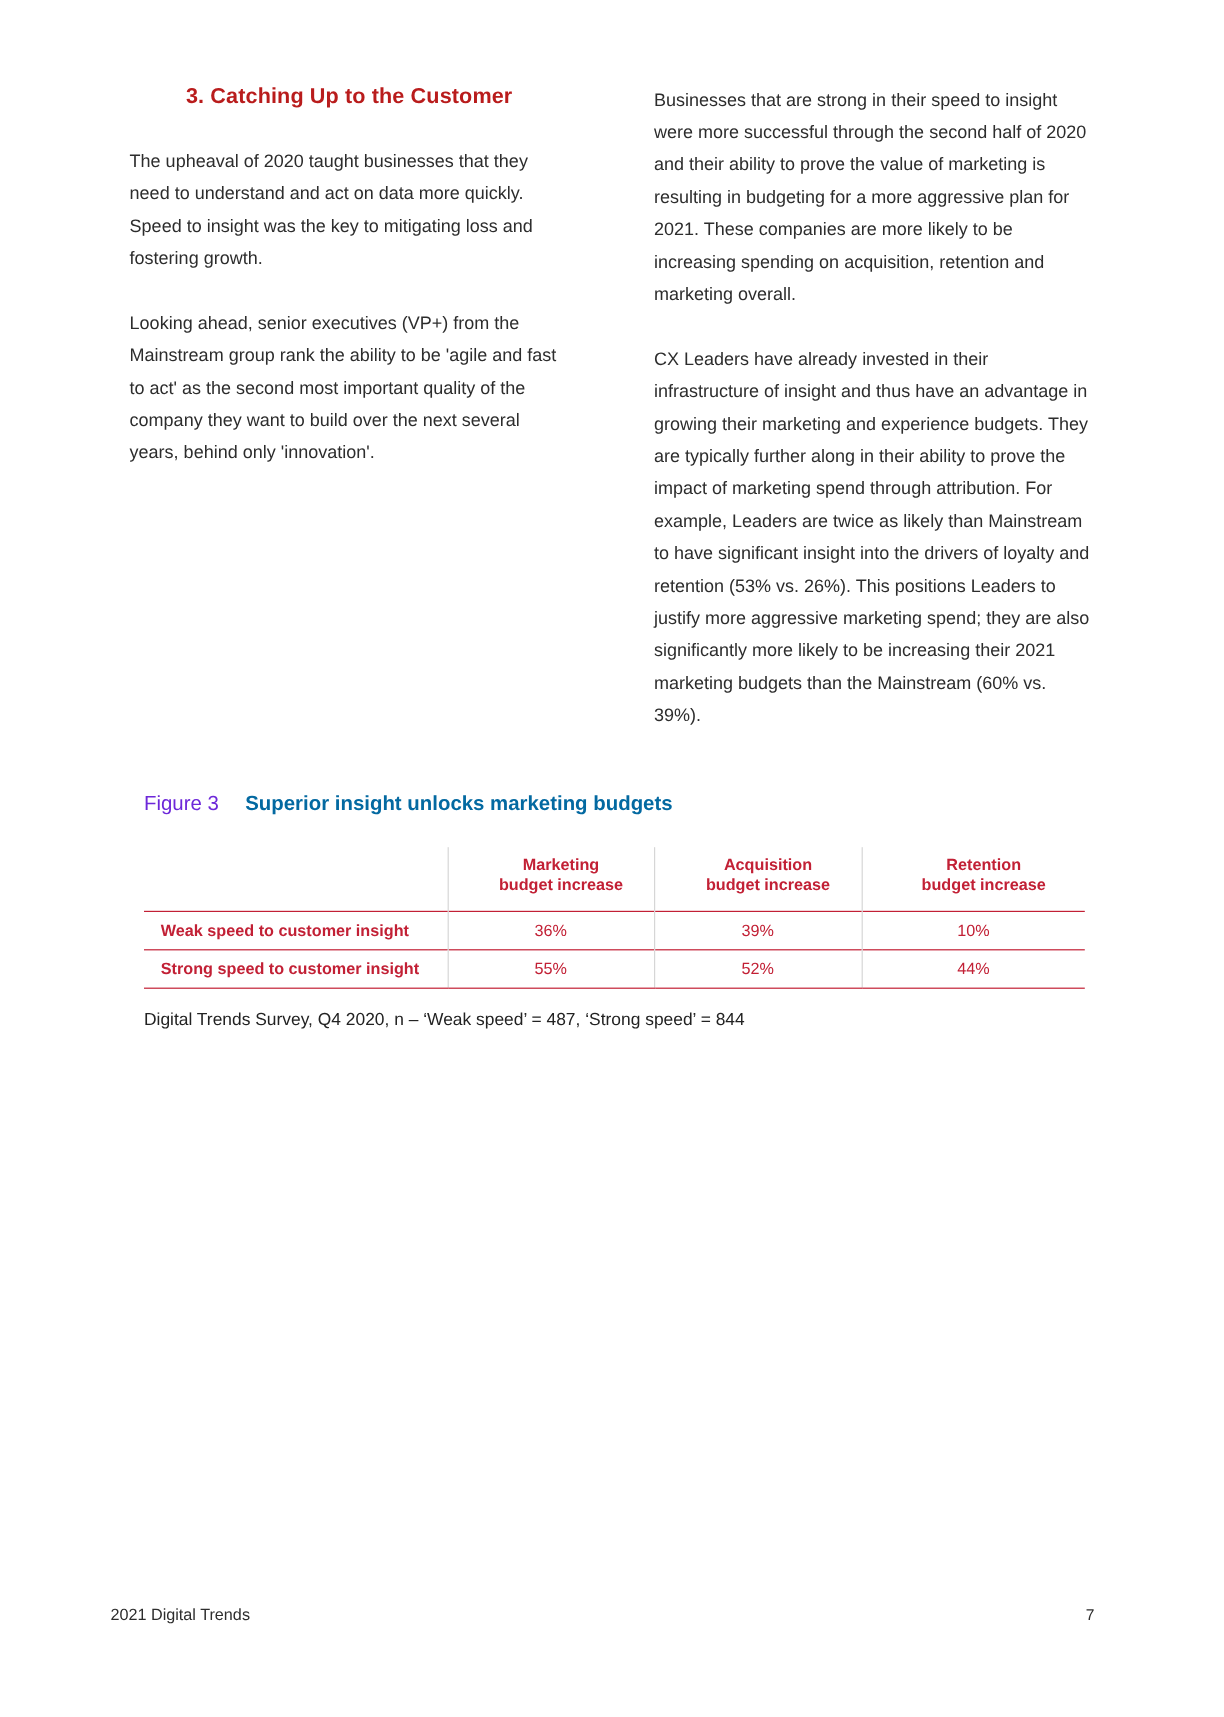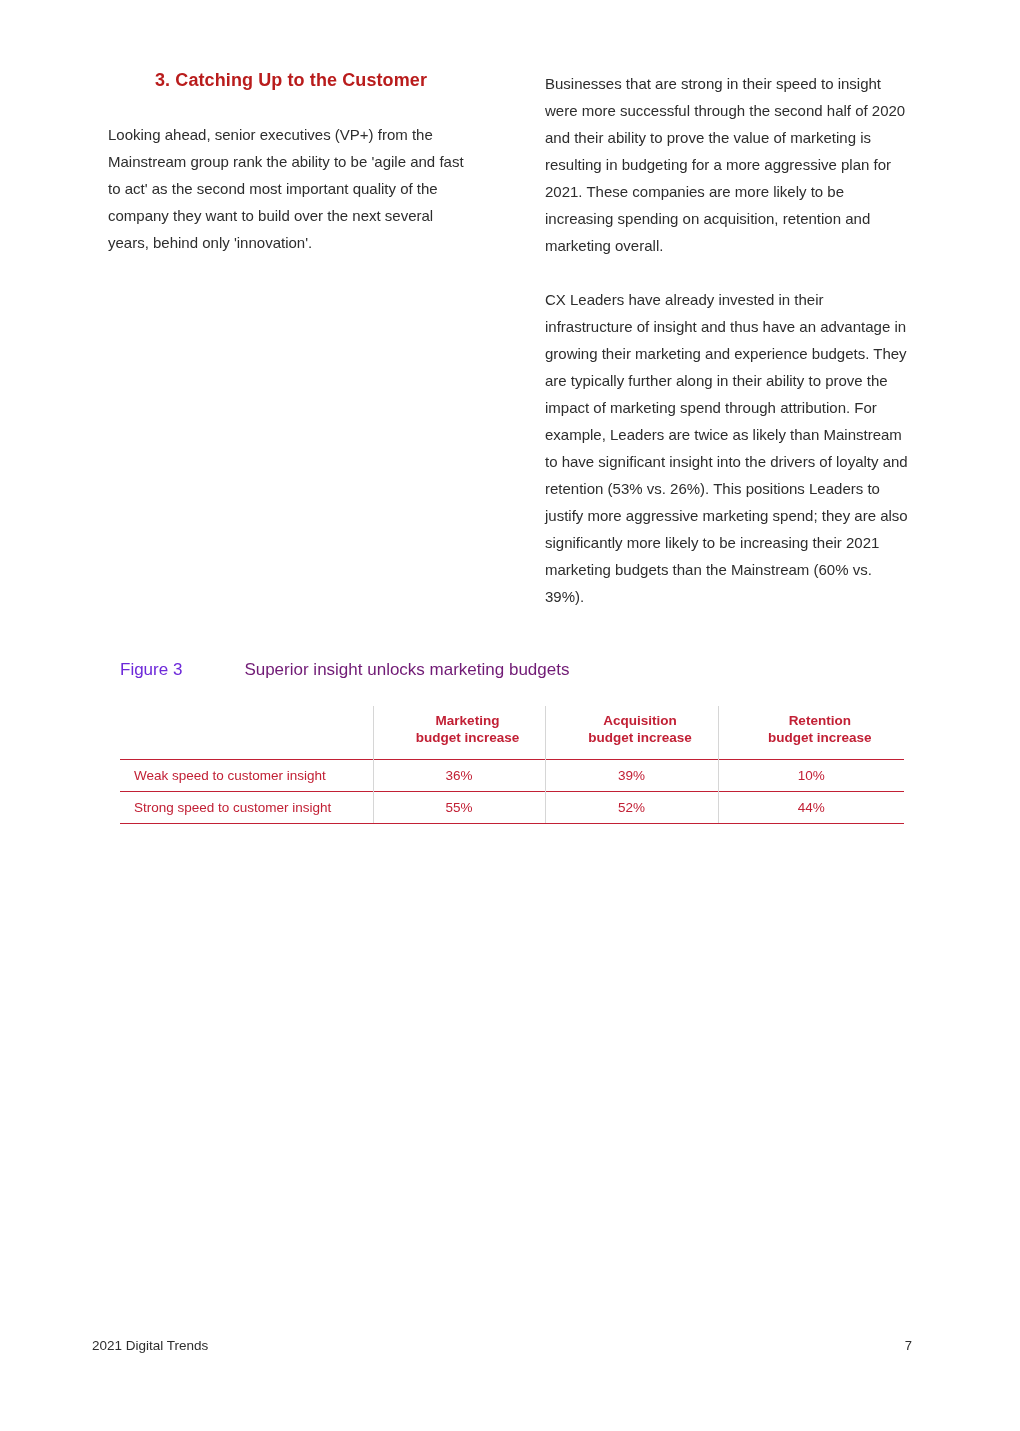--- a/index.html
+++ b/index.html
@@ -24,53 +24,54 @@
     margin:0 0 30px 0; letter-spacing:.1px;text-align:center;
   }
   .body-par {
     font-size:15px; line-height:27px;
     margin:0 0 27px 0;
   }
 
   .figure { position:absolute; left:120px; top:660px; width:784px; }
   .figure-title-row { font-size:17px; margin:0 0 26px 0; }
   .fig-label { color:#6d28d9; margin-right:22px; }
-  .fig-title { font-weight:400; color:#701a75;margin-left:40px; }
+  .fig-title { font-weight:700; color:#0369a1; }
 
   table.fig-table { border-collapse:collapse; width:784px; table-layout:fixed; }
   .fig-table th, .fig-table td { font-size:13.5px; color:var(--accent-red); }
   .fig-table thead th {
     font-weight:700; text-align:center; vertical-align:top;
     padding:6px 6px 13px 23px; white-space:pre-line; line-height:17px;
   }
   .fig-table thead th.corner { background:transparent; }
   .fig-table .vline { border-left:1px solid #d6d6d6; }
   .fig-table tbody td {
     border-top:1px solid var(--accent-red);
     padding:8px 6px; text-align:center; font-weight:400;
   }
   .fig-table tbody tr:last-child td { border-bottom:1px solid var(--accent-red); }
-  .fig-table tbody td.row-label { text-align:left; font-weight:400; padding-left:14px; }
+  .fig-table tbody td.row-label { text-align:left; font-weight:700; padding-left:14px; }
 
   .source-note { font-size:14.5px; color:#222; margin:18px 0 0 0; }
 
   .page-footer {
     position:absolute; left:92px; right:108px; top:1338px;
     display:flex; justify-content:space-between; align-items:baseline;
     font-size:13.5px; color:#2d2d2d;
   }
   .page-number { font-size:13px; }
 </style>
 </head>
 <body>
 
 <div class="page">
 
   <section class="col col-left">
     <h2 class="section-heading">3. Catching Up to the Customer</h2>
+    <p class="body-par">The upheaval of 2020 taught businesses that they need to understand and act on data more quickly. Speed to insight was the key to mitigating loss and fostering growth.</p>
     <p class="body-par">Looking ahead, senior executives (VP+) from the Mainstream group rank the ability to be 'agile and fast to act' as the second most important quality of the company they want to build over the next several years, behind only 'innovation'.</p>
   </section>
 
   <section class="col col-right">
     <p class="body-par">Businesses that are strong in their speed to insight were more successful through the second half of 2020 and their ability to prove the value of marketing is resulting in budgeting for a more aggressive plan for 2021. These companies are more likely to be increasing spending on acquisition, retention and marketing overall.</p>
     <p class="body-par">CX Leaders have already invested in their infrastructure of insight and thus have an advantage in growing their marketing and experience budgets. They are typically further along in their ability to prove the impact of marketing spend through attribution. For example, Leaders are twice as likely than Mainstream to have significant insight into the drivers of loyalty and retention (53% vs. 26%). This positions Leaders to justify more aggressive marketing spend; they are also significantly more likely to be increasing their 2021 marketing budgets than the Mainstream (60% vs. 39%).</p>
   </section>
 
   <section class="figure">
     <div class="figure-title-row">
@@ -104,20 +105,21 @@
         </tr>
         <tr>
           <td class="row-label">Strong speed to customer insight</td>
           <td class="vline">55%</td>
           <td class="vline">52%</td>
           <td class="vline">44%</td>
         </tr>
       </tbody>
     </table>
 
+    <p class="source-note">Digital Trends Survey, Q4 2020, n – ‘Weak speed’ = 487, ‘Strong speed’ = 844</p>
   </section>
 
   <footer class="page-footer">
     <span>2021 Digital Trends</span>
     <span class="page-number">7</span>
   </footer>
 
 </div>
 
 </body></html>

